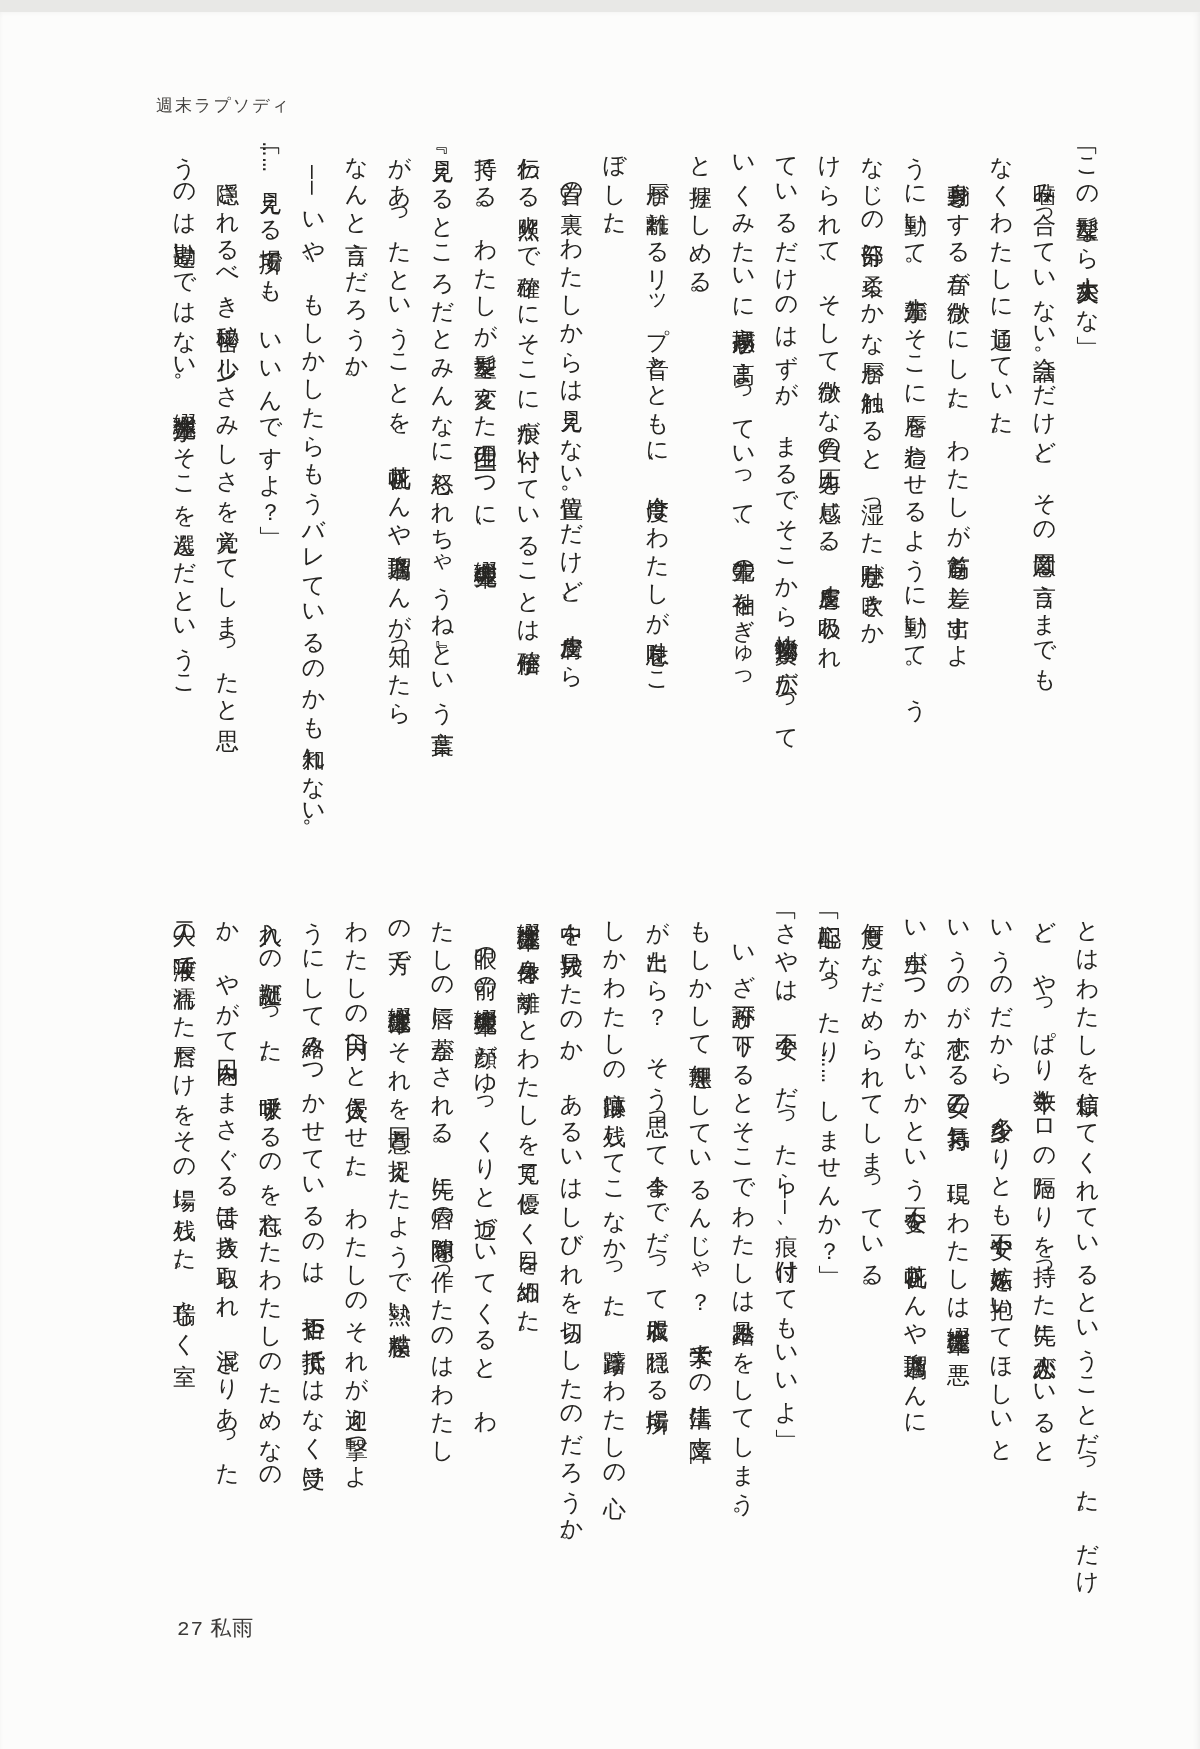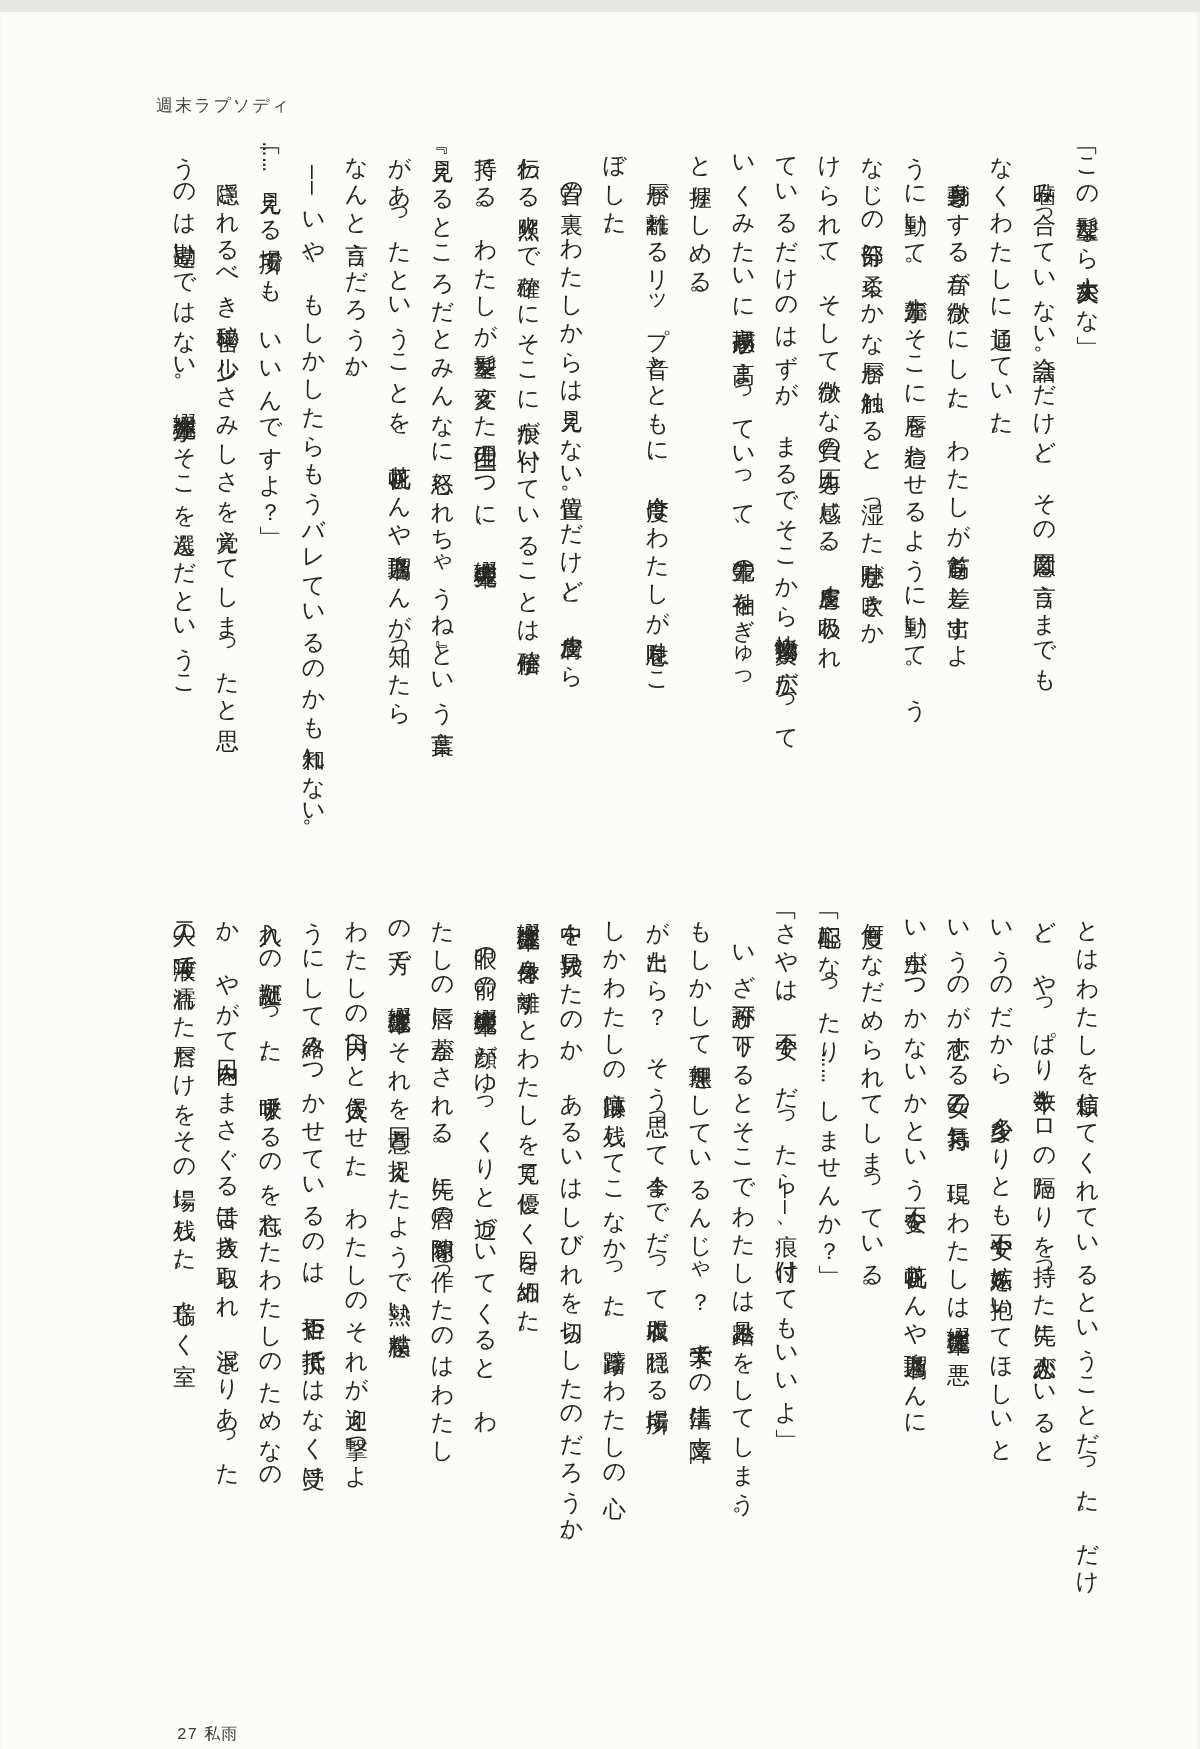--- a/index.html
+++ b/index.html
@@ -34,22 +34,22 @@
     display: block;
     line-height: 43px;      
     font-size: 23px;
     letter-spacing: 2px;    
     white-space: nowrap;
     color: #262522;
   }
   .page-footer {
     position: absolute;
     left: 177px;
-    top: 1712px;
-    font-size: 16px;
+    top: 1602px;
+    font-size: 21px;
     color: #3c3a38;
     letter-spacing: 1px;
   }
   .page-footer .num { margin-right: 6px; }
 </style>
 </head>
 <body>
 
 <div class="page">
 

